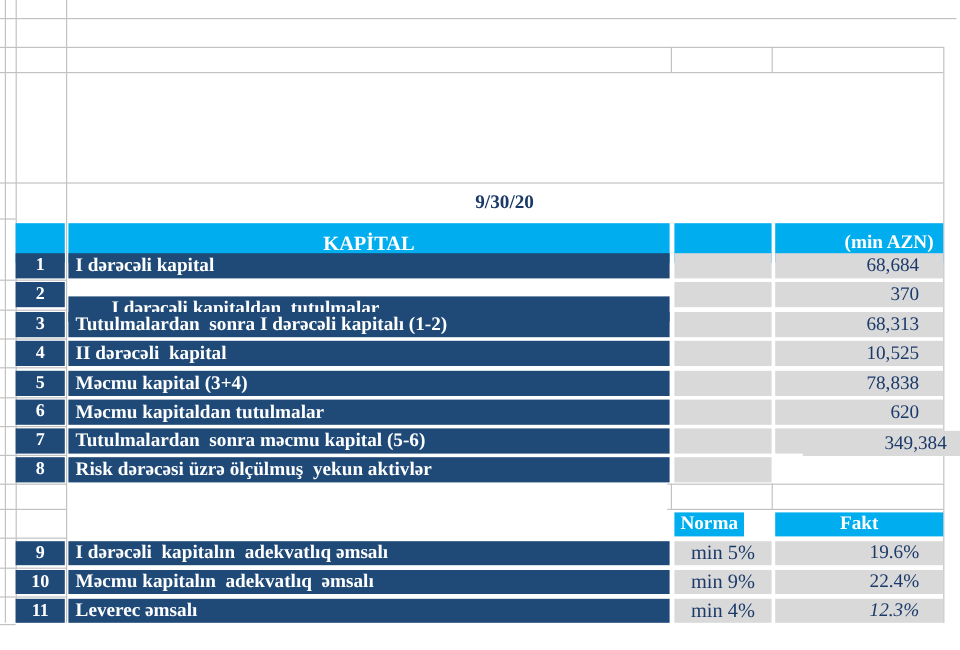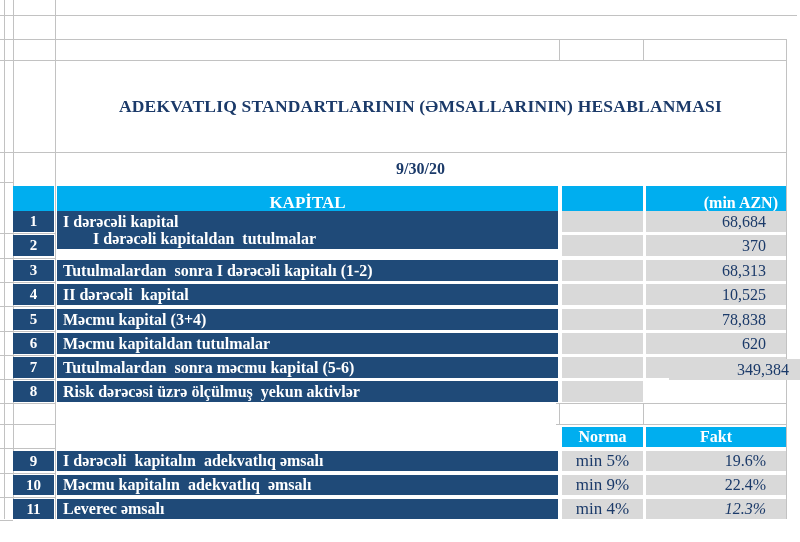--- a/index.html
+++ b/index.html
@@ -58,21 +58,20 @@
       <div class="gl" style="left: 556px; top: 403px; width: 230px; height: 1px;"></div>
       <div class="gl" style="left: 0px; top: 424px; width: 55px; height: 1px;"></div>
       <div class="gl" style="left: 556px; top: 424px; width: 230px; height: 1px;"></div>
       <div class="gl" style="left: 0px; top: 448px; width: 55px; height: 1px;"></div>
       <div class="gl" style="left: 0px; top: 473px; width: 55px; height: 1px;"></div>
       <div class="gl" style="left: 0px; top: 497px; width: 55px; height: 1px;"></div>
       <div class="gl" style="left: 0px; top: 520px; width: 13px; height: 1px;"></div>
     </div>
 
   <div class="cell title-cell">
-    <div>ADEKVATLIQ STANDARTLARININ (ƏMSALLARININ) HESABLANMASI</div>
   </div>
 
   <div class="cell date-cell">
     <span>9/30/20</span>
   </div>
 
   <div class="cell cyan hdr-main" style="left:13px;width:41px;"></div>
   <div class="cell cyan hdr-main hdr-kapital" style="left:57px;width:501px;">
     <span>KAPİTAL</span>
   </div>
@@ -83,21 +82,21 @@
 
   <div id="capital-rows">
       <div>
     <div class="cell navy num-cell" style="top: 211px; height: 21px;">1</div>
     <div class="cell navy label-cell" style="top: 211px; height: 21px;">I dərəcəli kapital</div>
     <div class="cell grey d-cell" style="top: 211px; height: 21px;"></div>
     <div class="cell grey e-cell" style="top: 211px; height: 21px;">68,684</div>
   </div>
       <div>
     <div class="cell navy num-cell" style="top: 235px; height: 21px;">2</div>
-    <div class="cell navy label-cell" style="top: 228px; height: 21px; padding-left: 36px;">I dərəcəli kapitaldan  tutulmalar</div>
+    <div class="cell navy label-cell" style="top: 247px; height: 21px; padding-left: 36px;">I dərəcəli kapitaldan  tutulmalar</div>
     <div class="cell grey d-cell" style="top: 235px; height: 21px;"></div>
     <div class="cell grey e-cell" style="top: 235px; height: 21px;">370</div>
   </div>
       <div>
     <div class="cell navy num-cell" style="top: 260px; height: 21px;">3</div>
     <div class="cell navy label-cell" style="top: 260px; height: 21px;">Tutulmalardan  sonra I dərəcəli kapitalı (1-2)</div>
     <div class="cell grey d-cell" style="top: 260px; height: 21px;"></div>
     <div class="cell grey e-cell" style="top: 260px; height: 21px;">68,313</div>
   </div>
       <div>
@@ -125,21 +124,21 @@
     <div class="cell grey e-cell" style="top: 357px; height: 21px;">78,218</div>
   </div>
       <div>
     <div class="cell navy num-cell" style="top: 381px; height: 21px;">8</div>
     <div class="cell navy label-cell" style="top: 381px; height: 21px;">Risk dərəcəsi üzrə ölçülmuş  yekun aktivlər</div>
     <div class="cell grey d-cell" style="top: 381px; height: 21px;"></div>
     <div class="cell grey e-cell" style="top: 359px; height: 21px; margin-left: 23px;">349,384</div>
   </div>
     </div>
 
-  <div class="cell cyan hdr-ratio" style="left:562px;width:81px;text-align:right;">
+  <div class="cell cyan hdr-ratio" style="left:562px;width:58px;text-align:right;">
     <span>Norma</span>
   </div>
   <div class="cell cyan hdr-ratio" style="left:646px;width:140px;">
     <span>Fakt</span>
   </div>
 
   <div id="ratio-rows">
       <div>
     <div class="cell navy num-cell" style="top: 451px; height: 20px;">9</div>
     <div class="cell navy label-cell" style="top: 451px; height: 20px;">I dərəcəli  kapitalın  adekvatlıq əmsalı</div>

